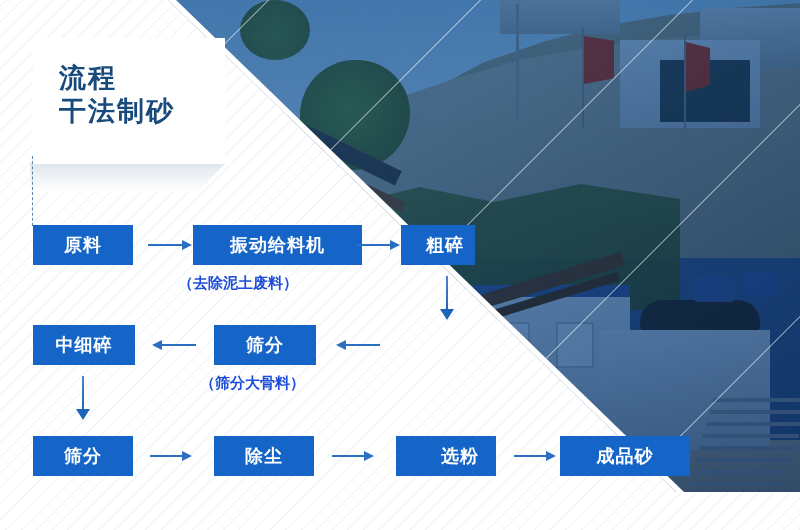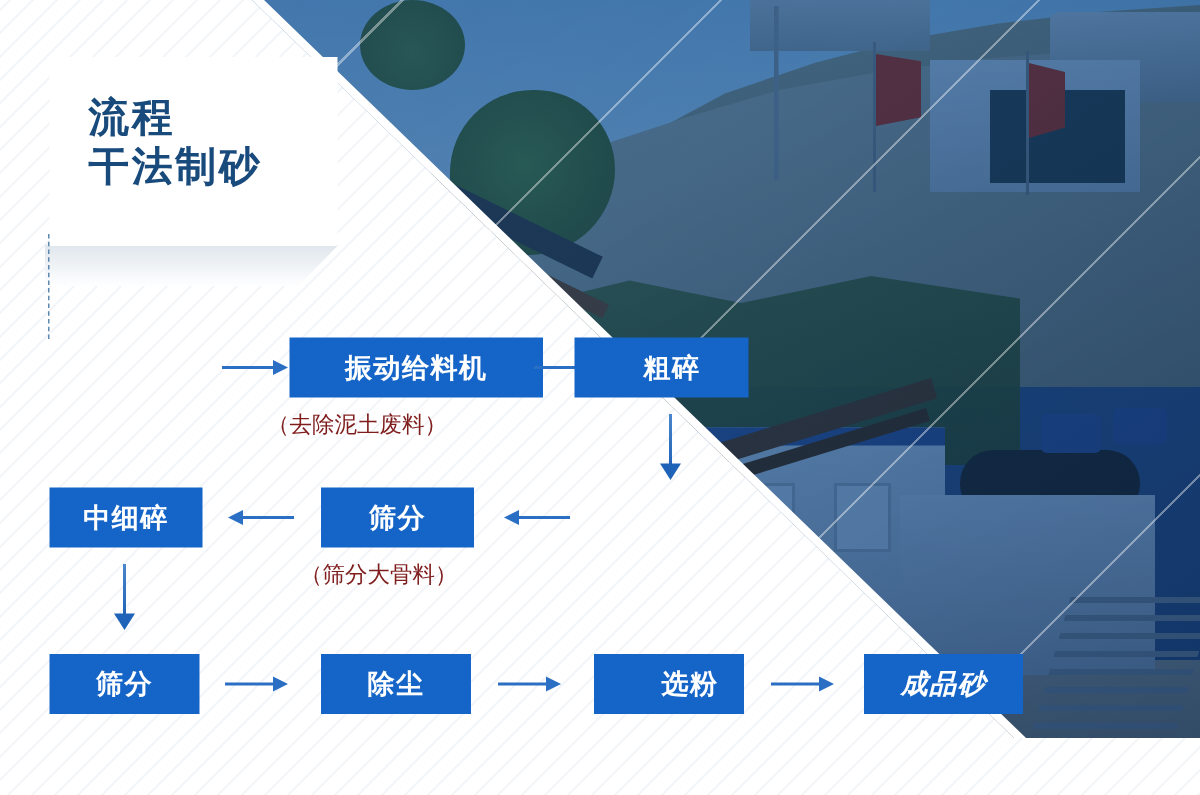--- a/index.html
+++ b/index.html
@@ -148,21 +148,21 @@
   }
 
   
   .node{
     position:absolute;background:#1565c8;color:#ffffff;
     font-size:18px;font-weight:bold;letter-spacing:1px;
     display:flex;align-items:center;justify-content:center;
     height:40px;box-sizing:border-box;
   }
   .note{
-    position:absolute;color:#7f1d1d;font-size:15px;white-space:nowrap;
+    position:absolute;color:#1d4ed8;font-size:15px;white-space:nowrap;font-weight:bold;
   }
 
   .arrow-h{position:absolute;height:14px;}
   .arrow-h .shaft{position:absolute;top:6px;height:2px;background:#2a6fc4;}
   .arrow-h .head{position:absolute;top:2px;width:0;height:0;
     border-top:5px solid transparent;border-bottom:5px solid transparent;}
   .arrow-h.right .shaft{left:0;right:9px;}
   .arrow-h.right .head{right:0;border-left:10px solid #2a6fc4;}
   .arrow-h.left .shaft{left:9px;right:0;}
   .arrow-h.left .head{left:0;border-right:10px solid #2a6fc4;}
@@ -233,30 +233,31 @@
 
   <div class="title-shadow"></div>
   <div class="title-card">
     <div class="title-inner">
       <div class="t-line">流程</div>
       <div class="t-line">干法制砂</div>
     </div>
   </div>
   <div class="dash-line"></div>
 
+  <div class="node" style="left:33px;top:225px;width:100px;">原料</div>
   <div class="arrow-h right" style="left:148px;top:238px;width:44px;">
     <div class="shaft"></div>
     <div class="head"></div>
   </div>
   <div class="node" style="left:193px;top:225px;width:169px;">振动给料机</div>
   <div class="arrow-h right" style="left:356px;top:238px;width:44px;">
     <div class="shaft"></div>
     <div class="head"></div>
   </div>
-  <div class="node" style="left:383px;top:225px;width:116px;padding-left:14px;">粗碎</div>
+  <div class="node" style="left:401px;top:225px;width:74px;padding-left:14px;">粗碎</div>
   <div class="note" style="left:178px;top:274px;">（去除泥土废料）</div>
 
   <div class="arrow-v" style="left:440px;top:276px;height:44px;">
     <div class="shaft"></div>
     <div class="head"></div>
   </div>
 
   <div class="node" style="left:33px;top:325px;width:102px;">中细碎</div>
   <div class="arrow-h left" style="left:152px;top:338px;width:44px;">
     <div class="shaft"></div>
@@ -282,15 +283,15 @@
   <div class="node" style="left:214px;top:436px;width:100px;">除尘</div>
   <div class="arrow-h right" style="left:332px;top:449px;width:42px;">
     <div class="shaft"></div>
     <div class="head"></div>
   </div>
   <div class="node" style="left:396px;top:436px;width:100px;padding-left:28px;">选粉</div>
   <div class="arrow-h right" style="left:514px;top:449px;width:42px;">
     <div class="shaft"></div>
     <div class="head"></div>
   </div>
-  <div class="node" style="left:576px;top:436px;width:106px;font-style:italic;">成品砂</div>
+  <div class="node" style="left:560px;top:436px;width:130px;">成品砂</div>
 
 </div>
 
 </body></html>

